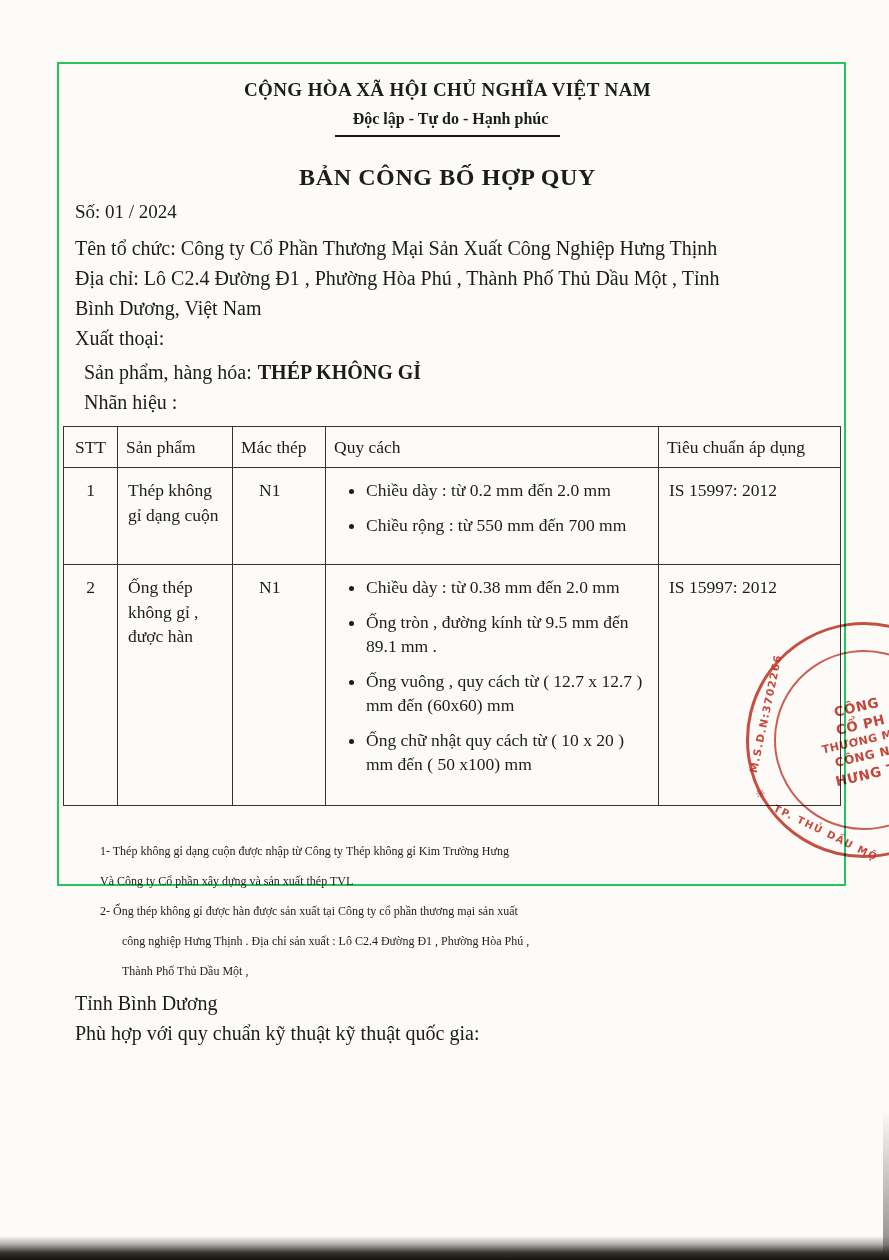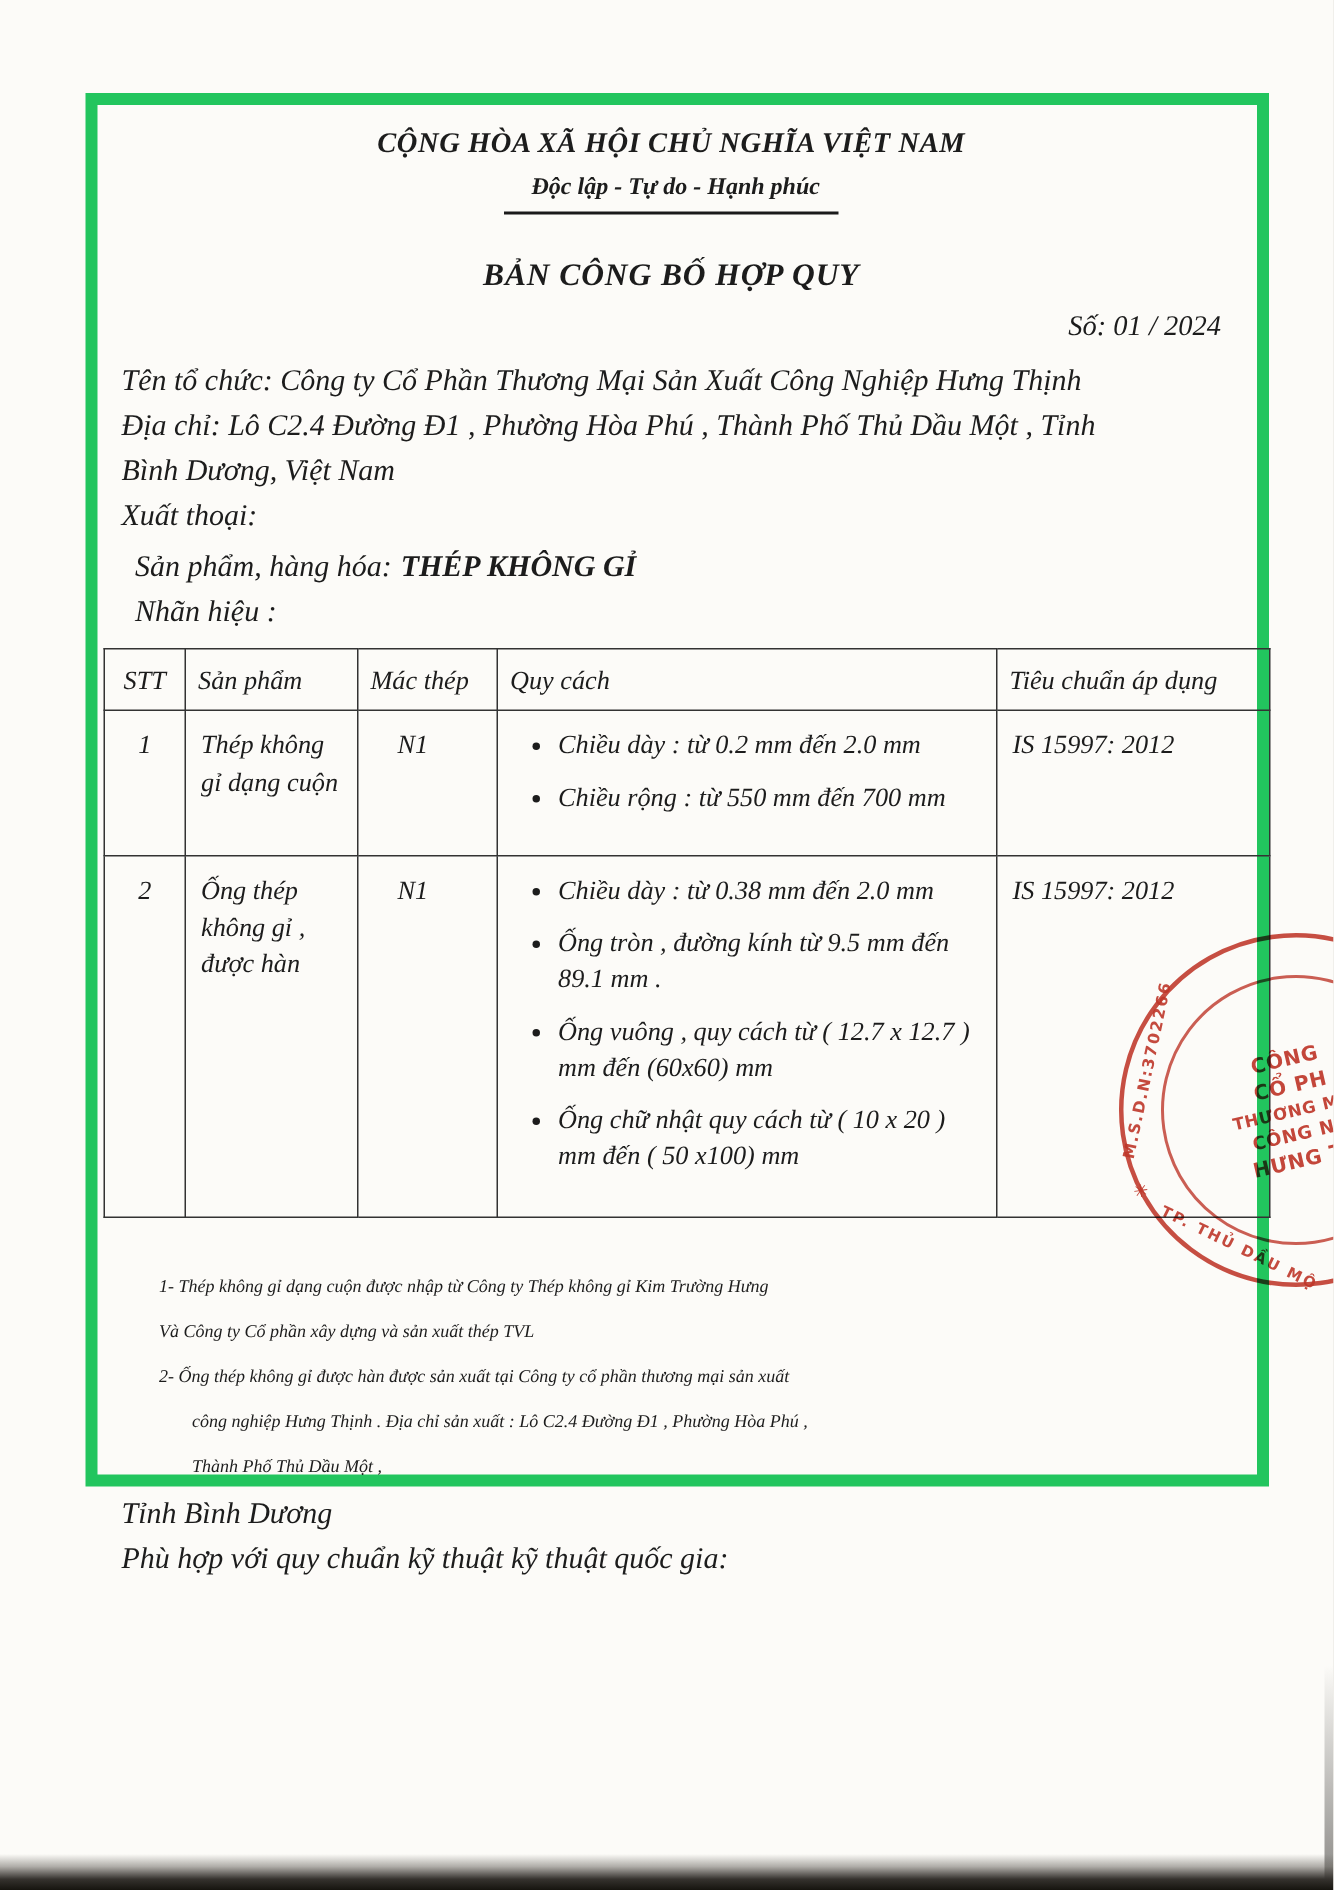--- a/index.html
+++ b/index.html
@@ -9,31 +9,30 @@
     width: 889px; height: 1260px;
     margin: 0 auto;
     background: #fcfbf8;
     overflow: hidden;
     font-family: "Liberation Serif", "DejaVu Serif", serif;
     color: #1c1c1c;
   }
   .doc-border {
     position: absolute;
     left: 57px; top: 62px;
-    width: 789px; height: 929px;
-    border: 8px solid #22c55e;
+    width: 789px; height: 824px;
+    border: 2px solid #22c55e;
     padding: 12px 24px 10px 16px;
-    font-style: italic;
   }
   
   .nat-line1 { text-align:center; font-weight:bold; font-size:19px; letter-spacing:0.4px; line-height:28px; }
   .nat-line2-wrap { text-align:center; margin-top:2px; line-height:26px; }
   .nat-line2 { display:inline-block; font-weight:bold; font-size:16px; border-bottom:2px solid #1a1a1a; padding:0 12px 3px 18px; }
-  .doc-title { text-align:center; font-weight:bold; font-size:21px; letter-spacing:0.6px; margin-top:24px; line-height:32px; }
-  .doc-number { text-align:right; font-size:19px; margin-top:6px; line-height:26px; }
+  .doc-title { text-align:center; font-weight:bold; font-size:24px; letter-spacing:0.6px; margin-top:24px; line-height:32px; }
+  .doc-number { text-align:left; font-size:19px; margin-top:6px; line-height:26px; }
   
   .info { margin-top:8px; font-size:20px; }
   .info p { line-height:30px; }
   .ind { margin-left:9px; }
   .mt4 { margin-top:4px; }
   .gap { margin-left:6px; }
   
   .spec-table {
     border-collapse: collapse;
     margin-left: -12px;

